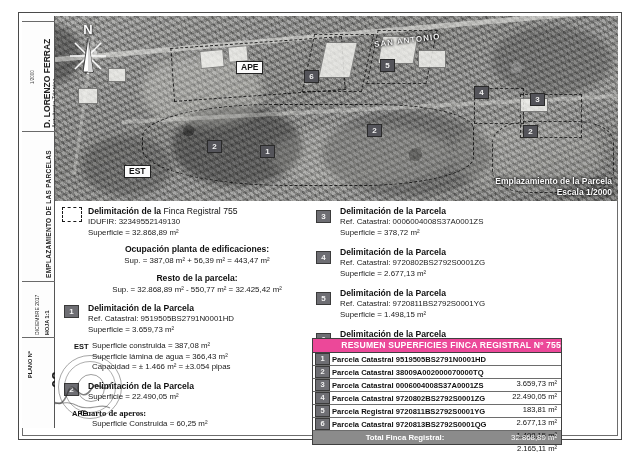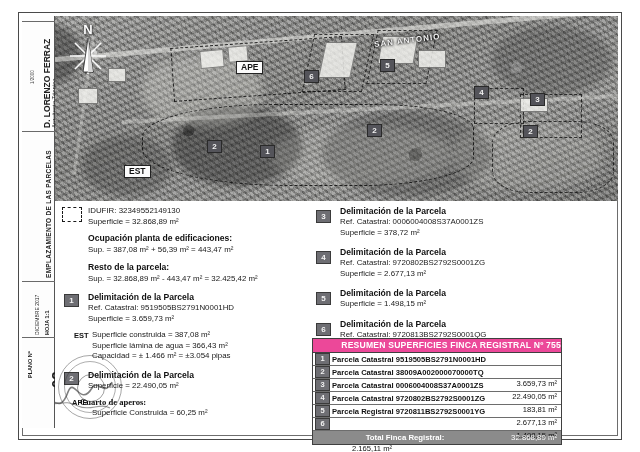--- a/index.html
+++ b/index.html
@@ -86,21 +86,21 @@
             color:#f4f4f4;font-size:8px;font-weight:bold;line-height:11px;text-align:center;
             border:1px solid #3a3a3a;}
   .lg-dashbox{position:absolute;left:2px;top:1px;width:18px;height:13px;
             border:1.5px dashed #1a1a1a;}
   .lg-tag{position:absolute;left:2px;top:1px;font-size:7.5px;font-weight:bold;color:#111;}
   .lg-h{font-size:8.6px;font-weight:bold;color:#111;line-height:11px;}
   .lg-h .thin{font-weight:normal;}
   .lg-l{font-size:7.9px;color:#1a1a1a;line-height:10.5px;}
   .lg-sub{padding-left:16px;}
 
-  .blk{margin-bottom:7px;}
+  .blk{margin-bottom:7px;text-align:center;}
   .blk-h{font-size:8.6px;font-weight:bold;color:#111;line-height:11px;}
   .blk-l{font-size:7.9px;color:#1a1a1a;line-height:11px;}
 
   
   .tbl{position:absolute;left:312px;top:338px;width:250px;border:1px solid #3f3f3f;
        box-sizing:border-box;background:#fff;}
   .tbl-title{background:#ec4899;color:#fff;font-size:8.6px;font-weight:bold;
              text-align:right;line-height:13px;letter-spacing:.2px;
              border-bottom:1px solid #3f3f3f;}
   .tr{display:flex;align-items:center;border-bottom:1px solid #6d6d6d;height:12px;}
@@ -174,20 +174,24 @@
 
     <div class="marker" style="left:282px;top:54px;">6</div>
     <div class="marker" style="left:358px;top:43px;">5</div>
     <div class="marker" style="left:452px;top:70px;">4</div>
     <div class="marker" style="left:508px;top:77px;">3</div>
     <div class="marker" style="left:345px;top:108px;">2</div>
     <div class="marker" style="left:501px;top:109px;">2</div>
     <div class="marker" style="left:185px;top:124px;">2</div>
     <div class="marker" style="left:238px;top:129px;">1</div>
 
+    <div class="mapcap">
+      <div>Emplazamiento de la Parcela</div>
+      <div>Escala 1/2000</div>
+    </div>
   </div>
 
   <div class="titleblock">
     <div class="tb-cell" style="top:0px;height:6px;"></div>
 
     <div class="tb-cell" style="top:6px;height:110px;">
       <span class="vtext" style="left:20px;top:106px;font-size:8.5px;font-weight:bold;">D. LORENZO FERRAZ</span>
       <span class="vtext" style="left:29px;top:106px;font-size:6px;">Arquitecto Técnico</span>
       <span class="vtext" style="left:8px;top:62px;font-size:4.5px;color:#444;">1/2000</span>
     </div>
@@ -212,32 +216,33 @@
     </div>
   <svg class="sig" viewBox="0 0 80 56">
     <path d="M4,46 C16,16 24,52 34,24 C40,8 46,40 58,20 C64,10 70,30 78,14" fill="none" stroke="#2a2a2a" stroke-width="1.6" opacity=".75"></path>
     <path d="M8,34 C20,40 30,30 44,38 C56,44 66,34 76,40" fill="none" stroke="#2a2a2a" stroke-width="1.1" opacity=".6"></path>
   </svg>
 
   <div class="legend">
 
     <div class="lg-item">
       <span class="lg-dashbox"></span>
+      <div class="lg-h"><span>Delimitación de la </span><span class="thin">Finca Registral 755</span></div>
       <div class="lg-l">IDUFIR: 32349552149130</div>
       <div class="lg-l">Superficie =  32.868,89 m²</div>
     </div>
 
     <div class="blk" style="padding-left:28px;">
       <div class="blk-h">Ocupación planta de edificaciones:</div>
       <div class="blk-l">Sup. = 387,08 m² + 56,39 m² = 443,47 m²</div>
     </div>
 
     <div class="blk" style="padding-left:28px;">
       <div class="blk-h">Resto de la parcela:</div>
-      <div class="blk-l">Sup. =  32.868,89 m² - 443,47 m² = 32.425,42 m²</div>
+      <div class="blk-l">Sup. =  32.868,89 m² - 550,77 m² = 32.425,42 m²</div>
     </div>
 
     <div class="lg-item" style="margin-top:8px;">
       <span class="lg-badge" style="top:2px;">1</span>
       <div class="lg-h">Delimitación de la Parcela</div>
       <div class="lg-l">Ref. Catastral: 9519505BS2791N0001HD</div>
       <div class="lg-l">Superficie =  3.659,73 m²</div>
     </div>
 
     <div class="lg-item lg-sub" style="margin-top:5px;">
@@ -269,20 +274,21 @@
     </div>
     <div class="lg-item" style="margin-bottom:9px;">
       <span class="lg-badge" style="top:4px;">4</span>
       <div class="lg-h">Delimitación de la Parcela</div>
       <div class="lg-l">Ref. Catastral: 9720802BS2792S0001ZG</div>
       <div class="lg-l">Superficie =  2.677,13 m²</div>
     </div>
     <div class="lg-item" style="margin-bottom:9px;">
       <span class="lg-badge" style="top:4px;">5</span>
       <div class="lg-h">Delimitación de la Parcela</div>
+      <div class="lg-l">Ref. Catastral: 9720811BS2792S0001YG</div>
       <div class="lg-l">Superficie =  1.498,15 m²</div>
     </div>
     <div class="lg-item" style="margin-bottom:9px;">
       <span class="lg-badge" style="top:4px;">6</span>
       <div class="lg-h">Delimitación de la Parcela</div>
       <div class="lg-l">Ref. Catastral: 9720813BS2792S0001QG</div>
       <div class="lg-l">Superficie =  2.165,11 m²</div>
     </div>
   </div>
 
@@ -309,20 +315,21 @@
       <div class="td-n">Parcela Catastral 9720802BS2792S0001ZG</div>
       <div class="td-v">2.677,13 m²</div>
     </div>
     <div class="tr">
       <div class="td-b">5</div>
       <div class="td-n">Parcela Registral 9720811BS2792S0001YG</div>
       <div class="td-v">1.498,15 m²</div>
     </div>
     <div class="tr">
       <div class="td-b">6</div>
+      <div class="td-n">Parcela Catastral 9720813BS2792S0001QG</div>
       <div class="td-v">2.165,11 m²</div>
     </div>
 
     <div class="tr-total">
       <div class="tt-l">Total Finca Registral:</div>
       <div class="tt-v">32.868,89 m²</div>
     </div>
   </div>
 </div>
 

